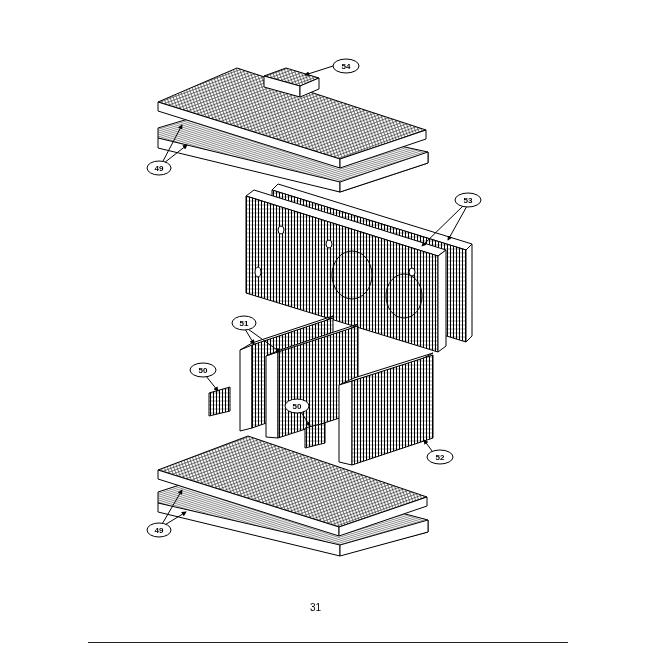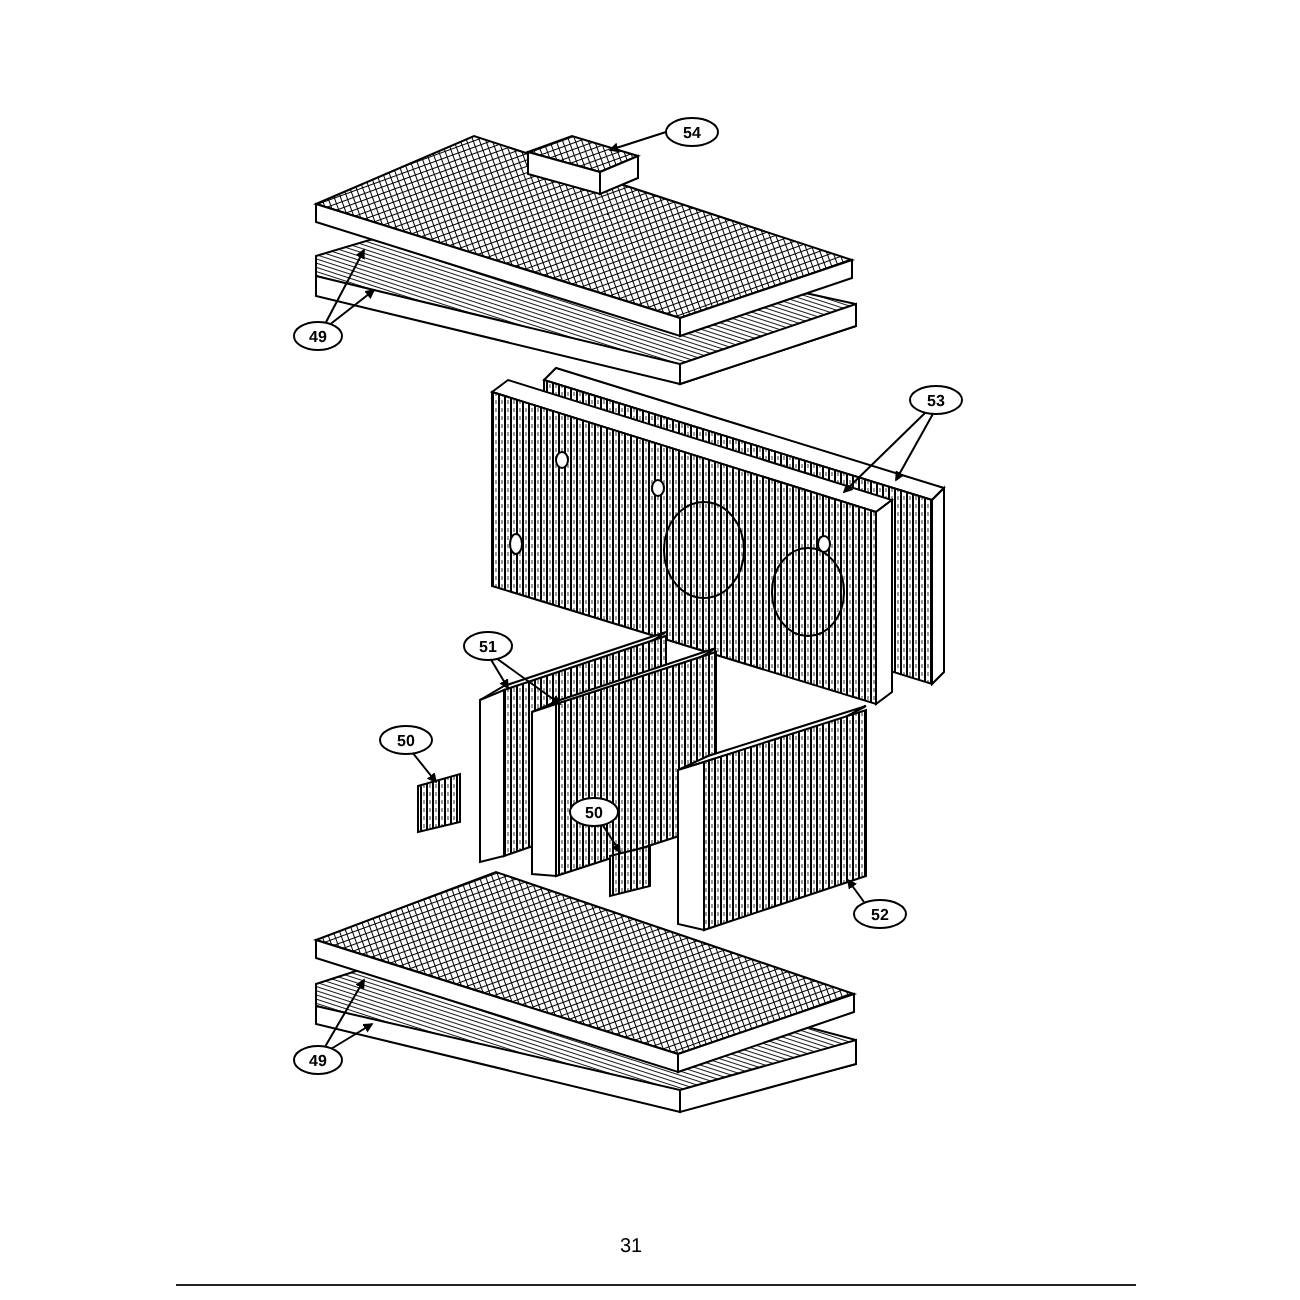--- a/index.html
+++ b/index.html
@@ -1,19 +1,19 @@
 <!DOCTYPE html>
 <html><head>
 <meta charset="utf-8">
 <style>
   html, body { margin: 0; padding: 0; background: #ffffff; }
   body { width: 650px; height: 650px; position: relative; overflow: hidden; font-family: "Liberation Sans", sans-serif; }
   #diagram { position: absolute; left: 0; top: 0; width: 650px; height: 650px; }
   .callout-text { font-family: "Liberation Sans", sans-serif; font-size: 8px; font-weight: bold; fill: #000; }
-  .page-number { position: absolute; left: 310px; top: 602px; font-size: 10px; color: #000; font-family: Liberation Sans, sans-serif; margin-top: 16px; }
+  .page-number { position: absolute; left: 310px; top: 602px; font-size: 10px; color: #000; font-family: Liberation Sans, sans-serif; }
   .bottom-rule { position: absolute; left: 88px; top: 642px; width: 480px; height: 1px; background: #222; }
 </style>
 </head>
 <body>
 
 <svg id="diagram" viewBox="0 0 650 650" xmlns="http://www.w3.org/2000/svg">
   <defs>
     <pattern id="crossHatch" width="3" height="3" patternUnits="userSpaceOnUse" patternTransform="rotate(-20)">
       <rect width="3" height="3" fill="#fff"></rect>
       <path d="M0 0 L3 0 M0 0 L0 3" stroke="#000" stroke-width="1"></path>

